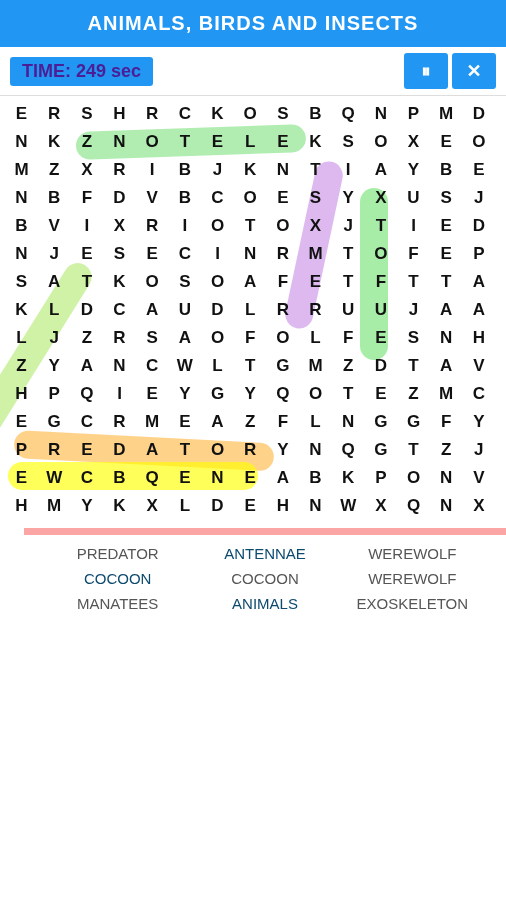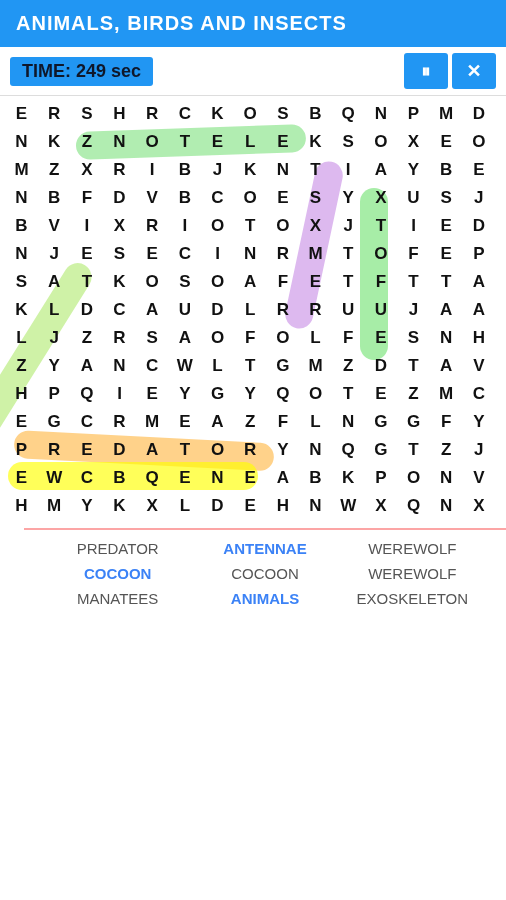--- a/index.html
+++ b/index.html
@@ -8,39 +8,40 @@
       height: 900px;
       background: #fff;
       font-family: Arial, sans-serif;
       overflow: hidden;
       position: relative;
     }
 
     
     #header {
       background: #2196F3;
+      text-align: center;
       padding: 12px 16px;
       color: white;
       font-weight: bold;
       font-size: 20px;
       letter-spacing: 1px;
     }
 
     
     #timer-bar {
       display: flex;
       align-items: center;
       justify-content: space-between;
       padding: 6px 10px;
       background: #fff;
       border-bottom: 1px solid #ddd;
     }
     #timer-text {
       background: #2196F3;
-      color: #0f172a;
+      color: #4c1d95;
       font-weight: bold;
       font-size: 18px;
       padding: 4px 12px;
       border-radius: 3px;
     }
     #controls {
       display: flex;
       gap: 4px;
     }
     .ctrl-btn {
@@ -83,33 +84,33 @@
       position: relative;
       z-index: 1;
     }
 
     
     #word-list {
       padding: 10px 20px;
       display: grid;
       grid-template-columns: 1fr 1fr 1fr;
       gap: 8px 0;
-      border-top: 2px solid #fca5a5;
+      border-top: 7px solid #fca5a5;
       margin-top: 4px;
       margin-left: 24px;
     }
     .word-item {
       text-align: center;
       font-size: 15px;
       color: #555;
       font-weight: normal;
     }
     .word-item.found {
-      font-weight: bold;
-      color: #3b82f6;
+      font-weight: normal;
+      color: #0c4a6e;
     }
 
     
     #svg-overlay {
       position: absolute;
       top: 0;
       left: 0;
       width: 100%;
       height: 100%;
       pointer-events: none;

